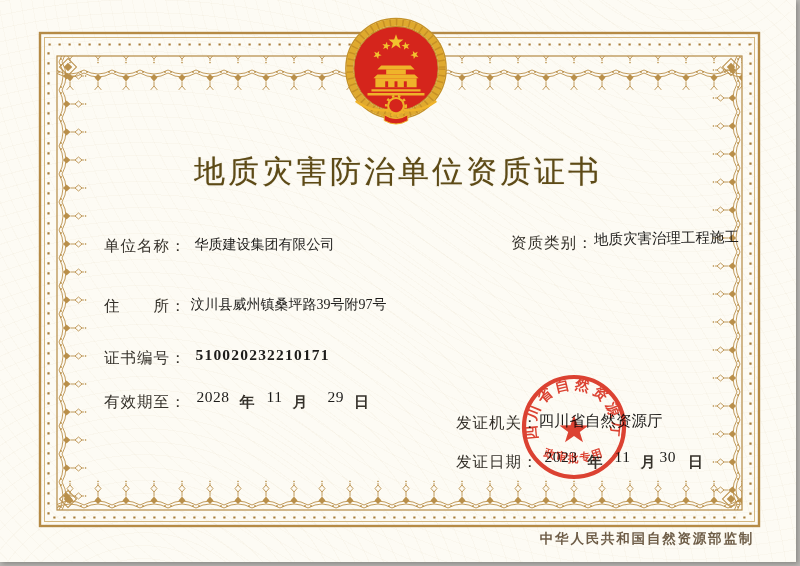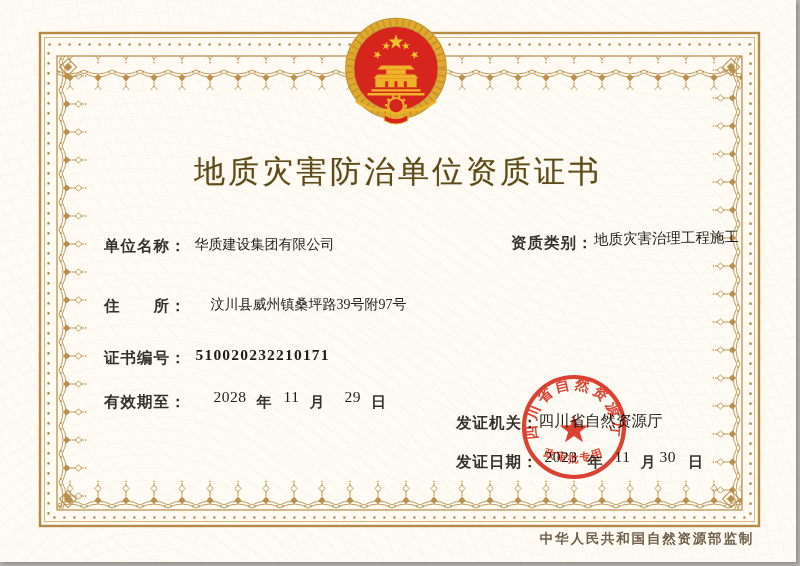--- a/index.html
+++ b/index.html
@@ -17,21 +17,21 @@
     box-shadow:2px 2px 5px rgba(0,0,0,.25);
   }
   .border-svg{position:absolute;left:0;top:0;pointer-events:none;}
   .emblem{position:absolute;left:342px;top:12px;width:108px;height:117px;}
   .cert-title{
     position:absolute;left:0;top:151px;width:796px;text-align:center;
     font-size:31px;font-weight:400;letter-spacing:3px;color:#5d4a16;
     text-shadow:0 0 1px rgba(93,74,22,.35);
   }
   .row{position:absolute;white-space:nowrap;}
-  .lbl{font-weight:700;font-size:15.5px;color:#35312a;letter-spacing:1px;}
+  .lbl{font-weight:400;font-size:15.5px;color:#35312a;letter-spacing:1px;}
   .val{font-size:14px;color:#1d1c1a;}
   .num{font-size:15.5px;color:#1d1c1a;letter-spacing:.5px;}
   .unit{font-weight:700;font-size:15px;color:#35312a;}
   .d-num{position:relative;top:-5px;}
   .tilt{display:inline-block;transform:rotate(-1.1deg);}
   .seal-svg{position:absolute;left:517px;top:370px;width:114px;height:114px;
     mix-blend-mode:multiply;opacity:.92;pointer-events:none;}
   .footer-line{
     position:absolute;right:42px;top:530px;
     font-size:13.5px;letter-spacing:1.8px;color:#6e5d47;font-weight:700;
@@ -124,31 +124,31 @@
 
   <div class="cert-title">地质灾害防治单位资质证书</div>
 
   <div class="row" style="left:104px;top:236px;">
     <span class="lbl">单位名称：</span>
     <span class="val" style="position:relative;top:-2px;left:4px;">华质建设集团有限公司</span>
   </div>
 
   <div class="row" style="left:104px;top:296px;">
     <span class="lbl">住　　所：</span>
-    <span class="val" style="position:relative;top:-2px;left:20px;">汶川县威州镇桑坪路39号附97号</span>
+    <span class="val" style="position:relative;top:-2px;left:0;">汶川县威州镇桑坪路39号附97号</span>
   </div>
 
   <div class="row" style="left:104px;top:348px;">
     <span class="lbl">证书编号：</span>
     <span class="num" style="position:relative;top:-3px;left:5px;letter-spacing:1.2px;font-weight:bold;">510020232210171</span>
   </div>
 
   <div class="row" style="left:104px;top:392px;">
     <span class="lbl">有效期至：</span>
-    <span class="num d-num" style="margin-left:23px;">2028</span>
+    <span class="num d-num" style="margin-left:6px;">2028</span>
     <span class="unit" style="margin-left:6px;">年</span>
     <span class="num d-num" style="margin-left:8px;">11</span>
     <span class="unit" style="margin-left:6px;">月</span>
     <span class="num d-num" style="margin-left:16px;">29</span>
     <span class="unit" style="margin-left:6px;">日</span>
   </div>
 
   <div class="row" style="left:511px;top:233px;">
     <span class="lbl">资质类别：</span><span class="val tilt" style="position:relative;top:-5px;font-size:14.5px;">地质灾害治理工程施工</span>
   </div>

